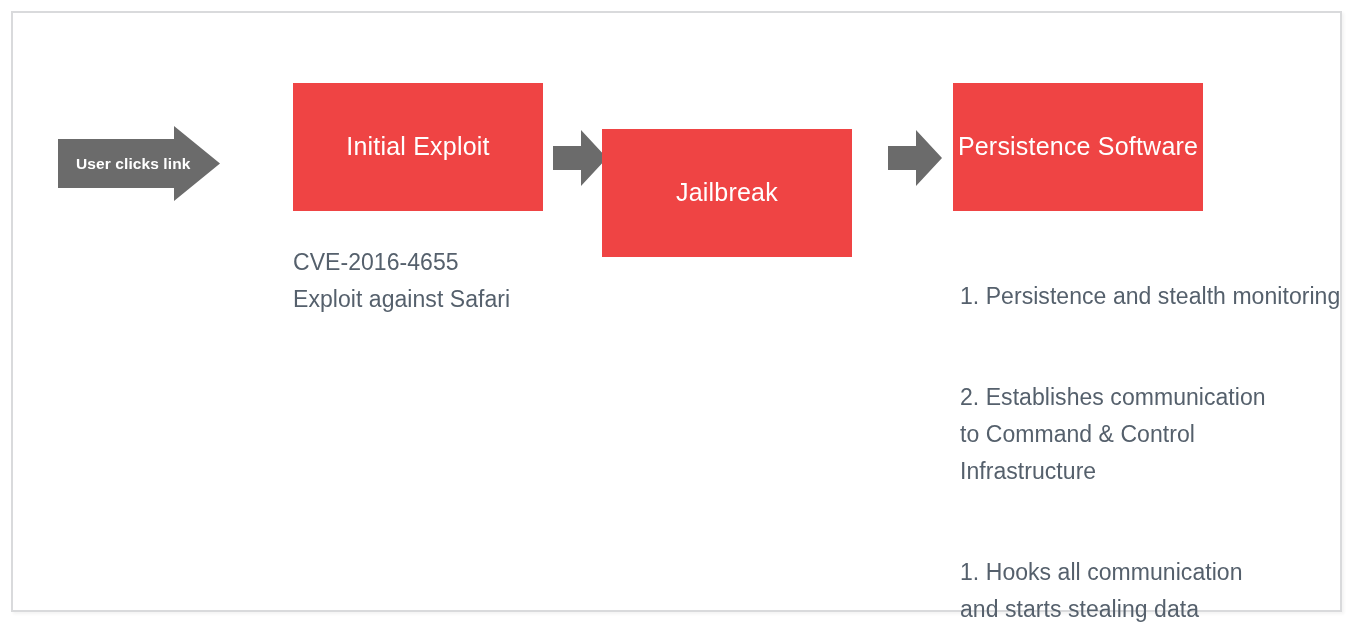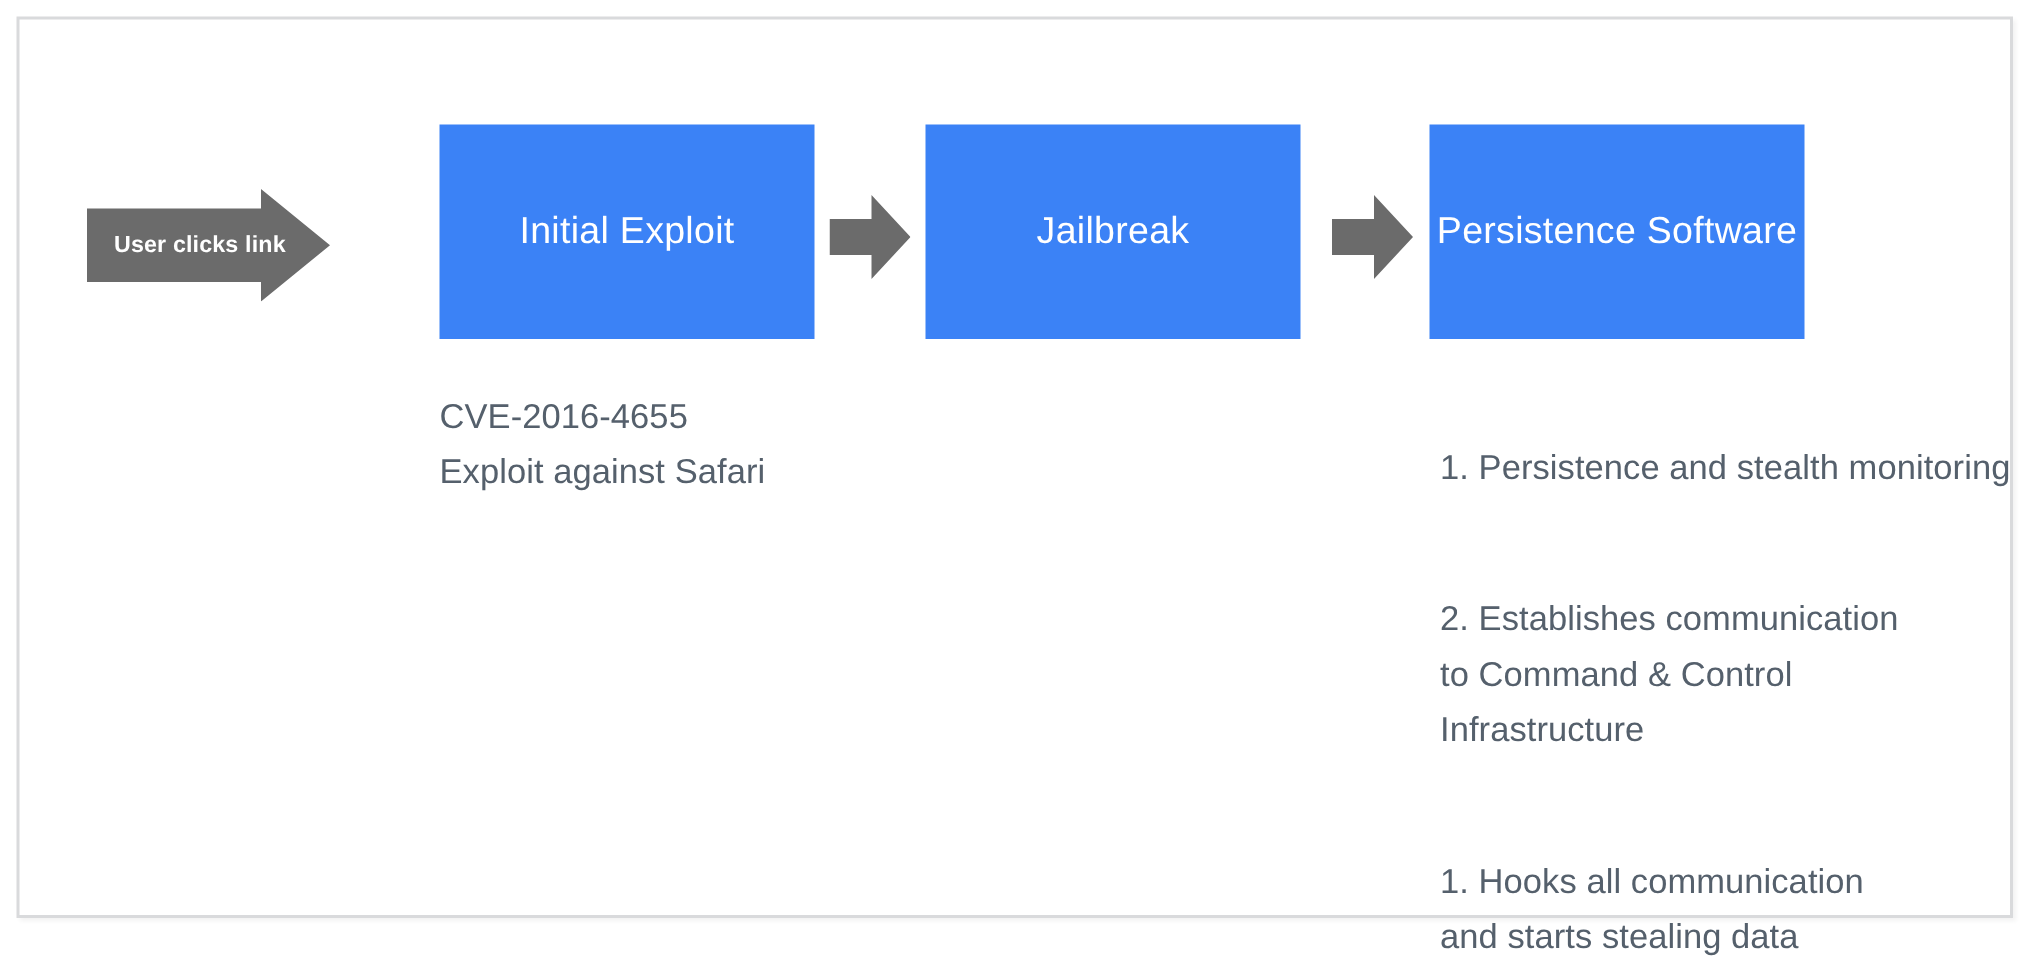--- a/index.html
+++ b/index.html
@@ -56,22 +56,22 @@
     pointer-events: none;
   }
 
   
   .stage {
     position: absolute;
     top: 70px;
   }
   .stage-box {
     width: 250px;
-    height: 143px;
-    background: #3b82f6;
+    height: 128px;
+    background: #ef4444;
     display: flex;
     align-items: center;
     justify-content: center;
     text-align: center;
     color: #ffffff;
     font-size: 25px;
     line-height: 1.34;
     font-weight: 400;
     letter-spacing: 0.2px;
   }
@@ -84,21 +84,21 @@
     letter-spacing: 0.05px;
   }
   .stage-caption.wide {
     width: 400px;
     line-height: 1.62;
   }
   .caption-item { margin: 0 0 26px 0; }
   .caption-item:last-child { margin-bottom: 0; }
 
   .stage-1 { left: 280px; }
-  .stage-2 { left: 604px; }
+  .stage-2 { left: 589px; margin-top: 46px; }
   .stage-3 { left: 940px; }
   .stage-3 .stage-caption { margin-top: 30px; margin-left: 7px; }
 
   
   .connector {
     position: absolute;
     top: 117px;
     width: 54px;
     height: 56px;
   }

